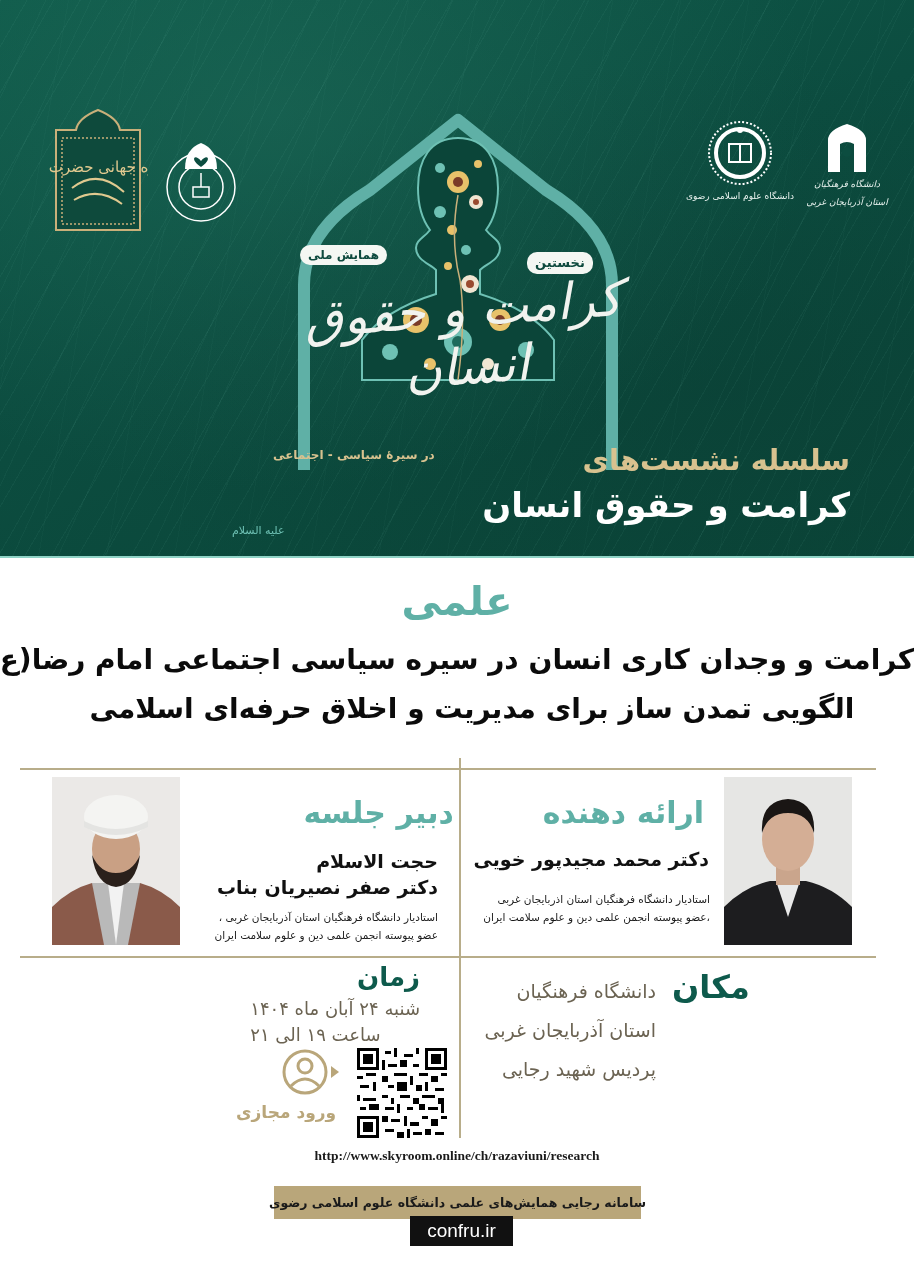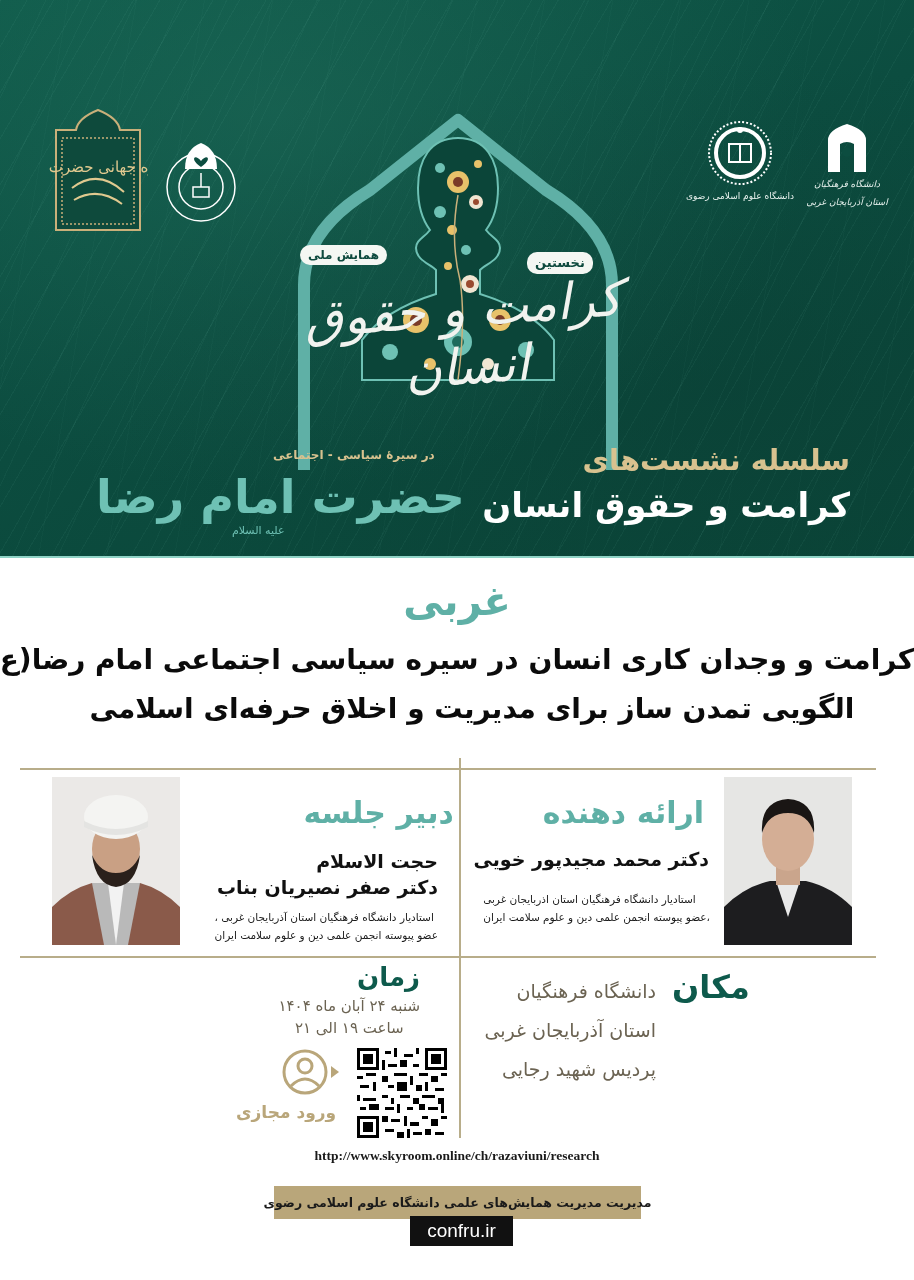--- a/index.html
+++ b/index.html
@@ -92,30 +92,30 @@
 
   .role-title { position: absolute; color: #5fb0a6; font-size: 30px; font-weight: bold; white-space: nowrap; }
   .role-presenter { right: 210px; top: 795px; margin-left: 45px; }
   .role-secretary { right: 460px; top: 795px; }
 
   .person-name { position: absolute; font-weight: bold; color: #111; white-space: nowrap; }
   .name-presenter { right: 205px; top: 848px; font-size: 19px; }
   .name-secretary-1 { right: 476px; top: 850px; font-size: 19px; }
   .name-secretary-2 { right: 476px; top: 876px; font-size: 19px; }
 
-  .affil { position: absolute; font-size: 10.5px; color: #1a1a1a; line-height: 1.75; white-space: nowrap; text-align: left; }
+  .affil { position: absolute; font-size: 10.5px; color: #1a1a1a; line-height: 1.75; white-space: nowrap; text-align: right; }
   .affil-presenter { right: 204px; top: 890px; }
   .affil-secretary { right: 476px; top: 908px; }
 
   
   .venue-title { position: absolute; left: 672px; top: 968px; color: #0e5a4c; font-size: 32px; font-weight: bold; }
   .venue-lines { position: absolute; right: 258px; top: 972px; color: #6b6352; font-size: 19px; line-height: 2.05; text-align: right; white-space: nowrap; }
 
   .time-title { position: absolute; right: 494px; top: 962px; color: #0e5a4c; font-size: 26px; font-weight: bold; }
-  .time-lines { position: absolute; right: 494px; top: 996px; color: #6b6352; font-size: 15px; line-height: 1.45; text-align: center; white-space: nowrap; }
+  .time-lines { position: absolute; right: 494px; top: 996px; color: #6b6352; font-size: 18px; line-height: 1.45; text-align: left; white-space: nowrap; }
 
   .virtual-entry { position: absolute; left: 233px; top: 1048px; width: 110px; height: 80px; }
   .virtual-label { position: absolute; left: 236px; top: 1102px; color: #b9a67a; font-size: 17px; font-weight: bold; white-space: nowrap; }
 
   .qr { position: absolute; left: 357px; top: 1048px; width: 90px; height: 90px; background: #fff; }
 
   .url { position: absolute; left: 0; width: 914px; top: 1148px; text-align: center; font-size: 13.5px; font-weight: bold; color: #1a1a1a; font-family: Liberation Serif, serif; direction: ltr; }
 
   .footer-band {
     position: absolute; left: 274px; top: 1186px; width: 367px; height: 33px; background: #b9a67a;
@@ -210,27 +210,26 @@
     </svg>
   </div>
 
   <div class="pill pill-first">نخستین</div>
   <div class="pill pill-national">همایش ملی</div>
   <div class="calli-main">کرامت و حقوق انسان</div>
 
   <div class="series-line1">سلسله نشست‌های</div>
   <div class="series-line2">کرامت و حقوق انسان</div>
   <div class="sira-sub">در سیرهٔ سیاسی - اجتماعی</div>
-  <div class="hazrat">حضرت امام رضا</div>
   <div class="alayh">علیه السلام</div>
 
   <div class="header-bottom-line"></div>
 </div>
 
-<div class="topic-label">غربی</div>
+<div class="topic-label">علمی</div>
 <div class="topic-line l1">کرامت و وجدان کاری انسان در سیره سیاسی اجتماعی امام رضا(ع)</div>
 <div class="topic-line l2">الگویی تمدن ساز برای مدیریت و اخلاق حرفه‌ای اسلامی</div>
 
 <div class="hline" style="left:20px; top:768px; width:856px;"></div>
 <div class="hline" style="left:20px; top:956px; width:856px;"></div>
 <div class="vline" style="left:459px; top:758px; height:380px;"></div>
 
 <div class="photo photo-presenter">
   <svg width="128" height="168" viewBox="0 0 128 168">
     <rect width="128" height="168" fill="#e6e6e4"></rect>
@@ -356,15 +355,15 @@
         <rect x="18" y="27" width="3" height="1"></rect>
       <rect x="22" y="26" width="2" height="2"></rect>
         <rect x="25" y="27" width="3" height="1"></rect>
     </g>
   </svg>
 </div>
 
 <div class="url">http://www.skyroom.online/ch/razaviuni/research</div>
 
 <div class="footer-band">
-  <span class="footer-band-text">مدیریت مدیریت همایش‌های علمی دانشگاه علوم اسلامی رضوی</span>
+  <span class="footer-band-text">سامانه رجایی همایش‌های علمی دانشگاه علوم اسلامی رضوی</span>
 </div>
 <div class="footer-site">confru.ir</div>
 
 </body></html>

